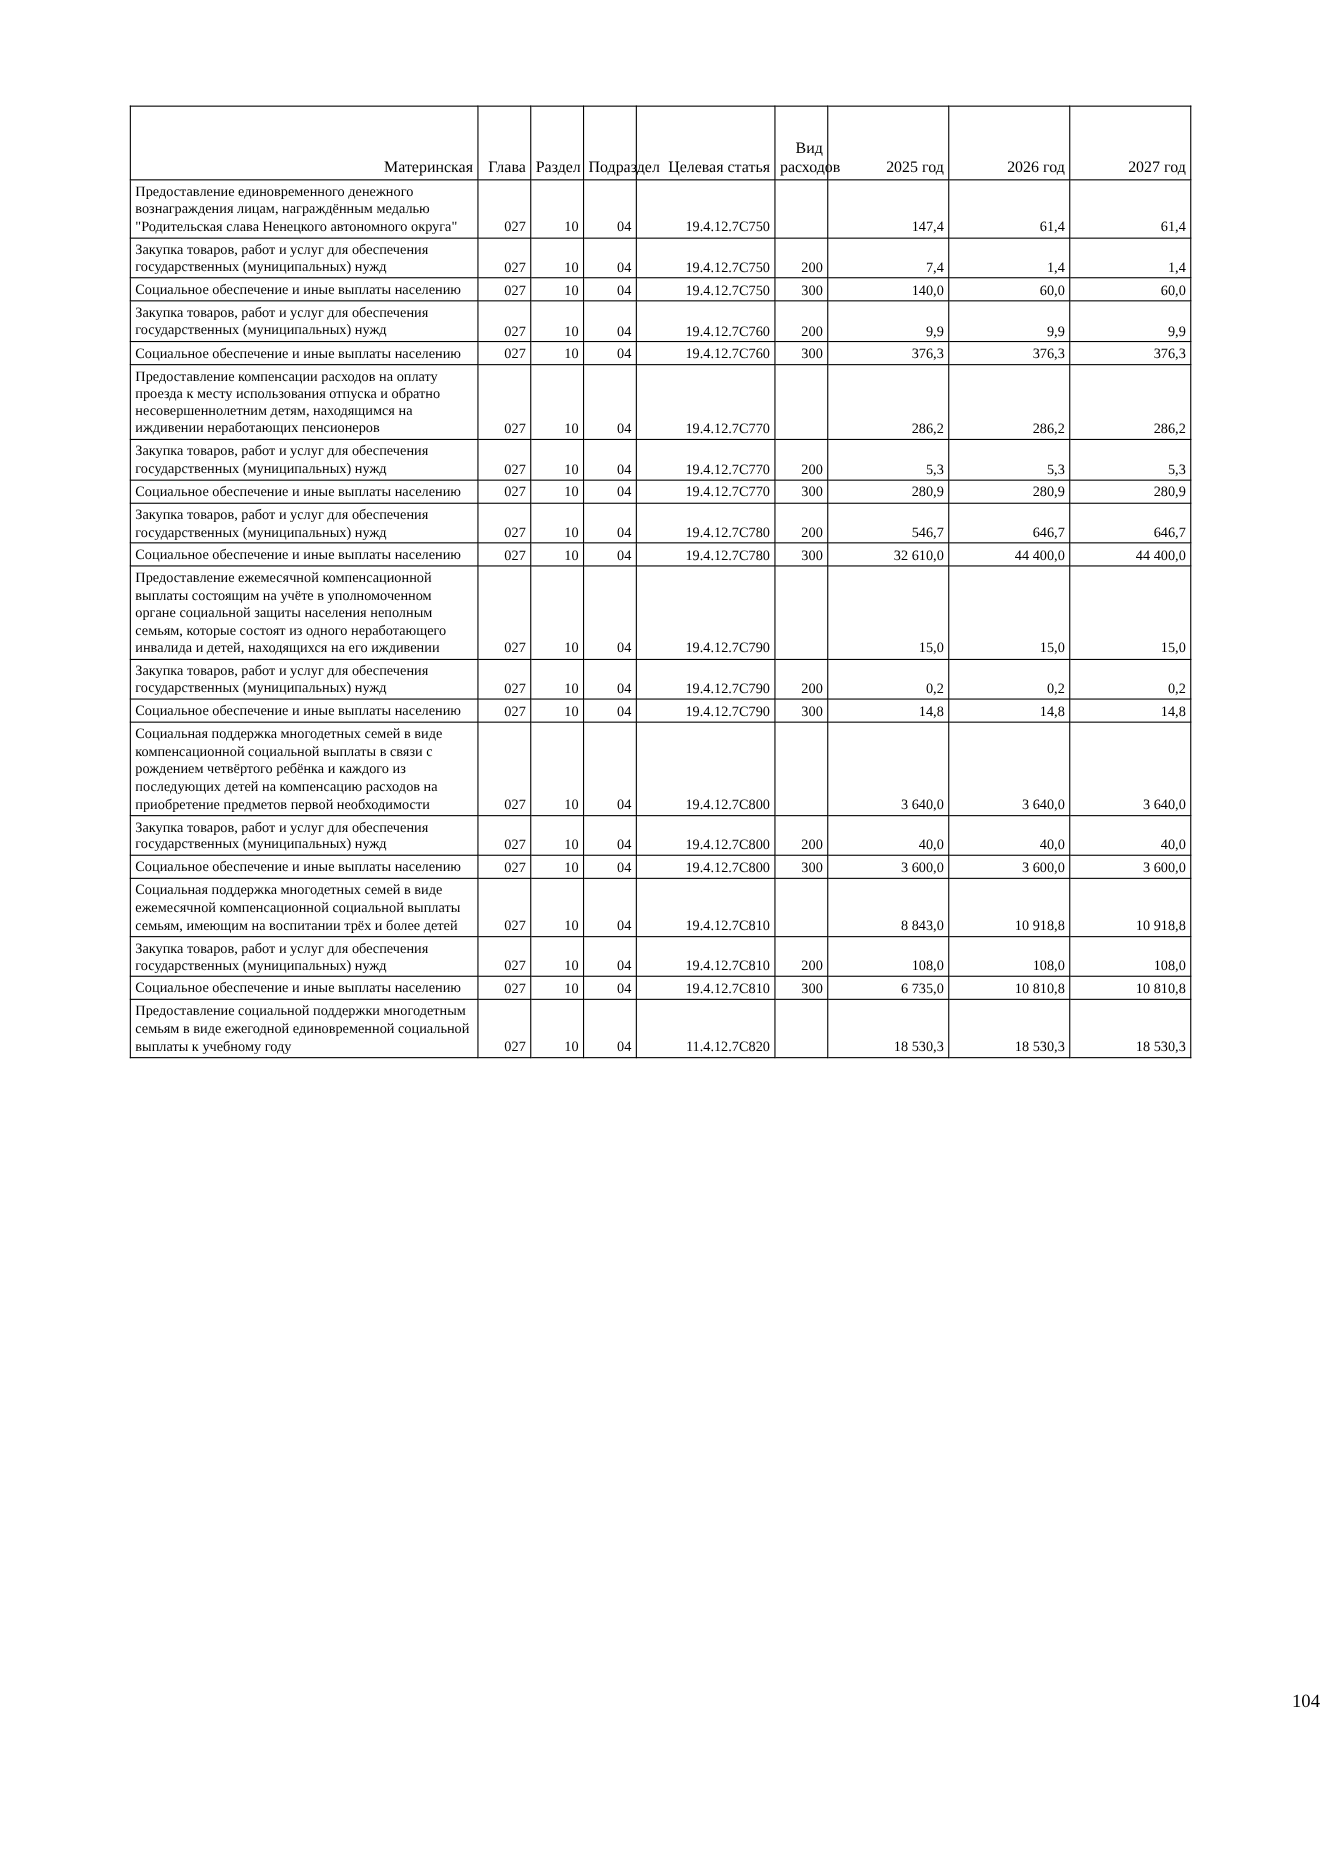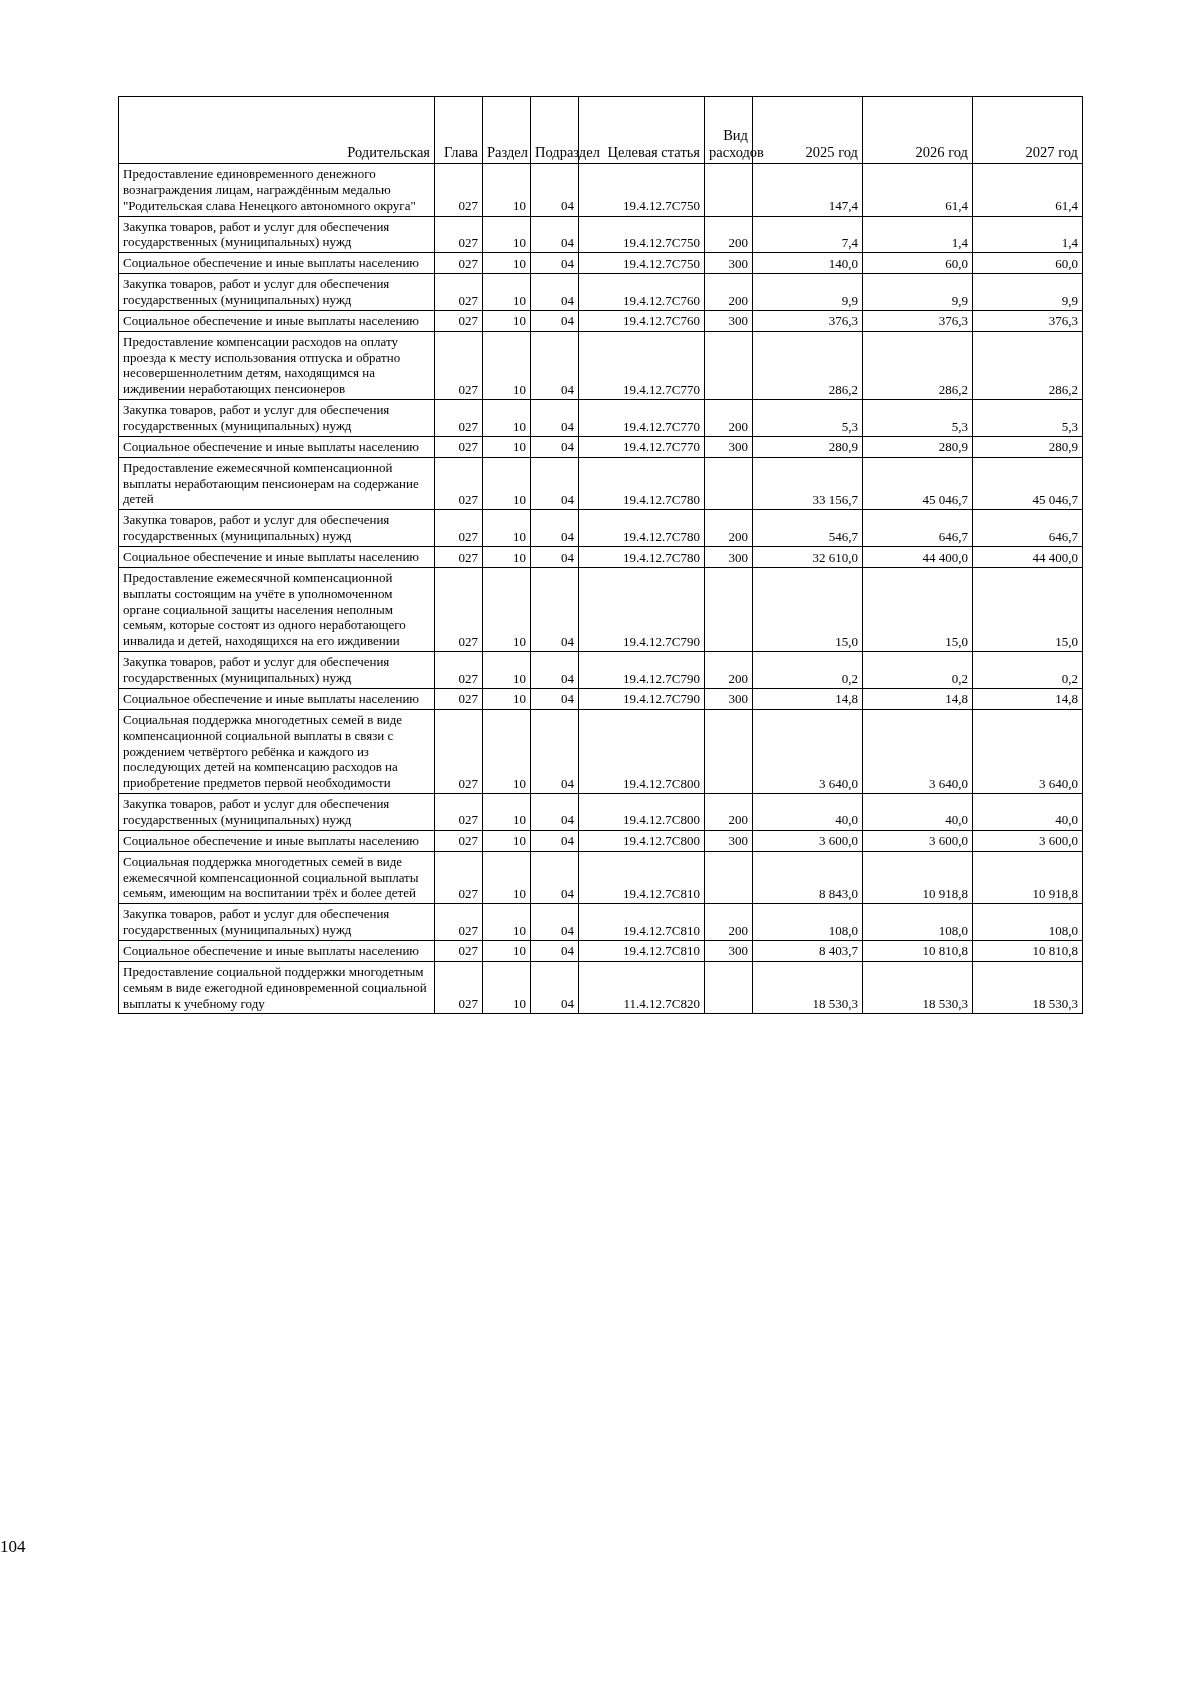--- a/index.html
+++ b/index.html
@@ -74,21 +74,21 @@
   td.target {
     text-align: right;
     vertical-align: bottom;
     font-size: 13px;
   }
   .pagenum {
     position: absolute;
     left: 0;
     right: 0;
     top: 1537px;
-    text-align: left;
+    text-align: right;
     font-size: 17px;
     font-family: "Liberation Serif", serif;
   }
 </style>
 </head>
 <body>
 
 <div class="page">
   <table class="budget">
     <colgroup>
@@ -97,21 +97,21 @@
         <col class="c-razdel">
         <col class="c-podraz">
       <col class="c-target">
         <col class="c-vid">
         <col class="c-y1">
         <col class="c-y2">
         <col class="c-y3">
     </colgroup>
     <thead>
       <tr>
-        <th>Родительская</th>
+        <th>Материнская</th>
         <th>Глава</th>
         <th>Раздел</th>
         <th>Подраздел</th>
         <th>Целевая статья</th>
         <th>Вид расходов</th>
         <th>2025 год</th>
         <th>2026 год</th>
         <th>2027 год</th>
       </tr>
     </thead>
@@ -198,31 +198,20 @@
           <td class="code">027</td>
           <td class="code">10</td>
           <td class="code">04</td>
           <td class="target">19.4.12.7С770</td>
           <td class="code">300</td>
           <td class="num">280,9</td>
           <td class="num">280,9</td>
           <td class="num">280,9</td>
         </tr>
         <tr>
-          <td class="name">Предоставление ежемесячной компенсационной выплаты неработающим пенсионерам на содержание детей</td>
-          <td class="code">027</td>
-          <td class="code">10</td>
-          <td class="code">04</td>
-          <td class="target">19.4.12.7С780</td>
-          <td class="code"></td>
-          <td class="num">33 156,7</td>
-          <td class="num">45 046,7</td>
-          <td class="num">45 046,7</td>
-        </tr>
-        <tr>
           <td class="name">Закупка товаров, работ и услуг для обеспечения государственных (муниципальных) нужд</td>
           <td class="code">027</td>
           <td class="code">10</td>
           <td class="code">04</td>
           <td class="target">19.4.12.7С780</td>
           <td class="code">200</td>
           <td class="num">546,7</td>
           <td class="num">646,7</td>
           <td class="num">646,7</td>
         </tr>
@@ -325,21 +314,21 @@
           <td class="num">108,0</td>
           <td class="num">108,0</td>
         </tr>
         <tr>
           <td class="name">Социальное обеспечение и иные выплаты населению</td>
           <td class="code">027</td>
           <td class="code">10</td>
           <td class="code">04</td>
           <td class="target">19.4.12.7С810</td>
           <td class="code">300</td>
-          <td class="num">8 403,7</td>
+          <td class="num">6 735,0</td>
           <td class="num">10 810,8</td>
           <td class="num">10 810,8</td>
         </tr>
         <tr>
           <td class="name">Предоставление социальной поддержки многодетным семьям в виде ежегодной единовременной социальной выплаты к учебному году</td>
           <td class="code">027</td>
           <td class="code">10</td>
           <td class="code">04</td>
           <td class="target">11.4.12.7С820</td>
           <td class="code"></td>

